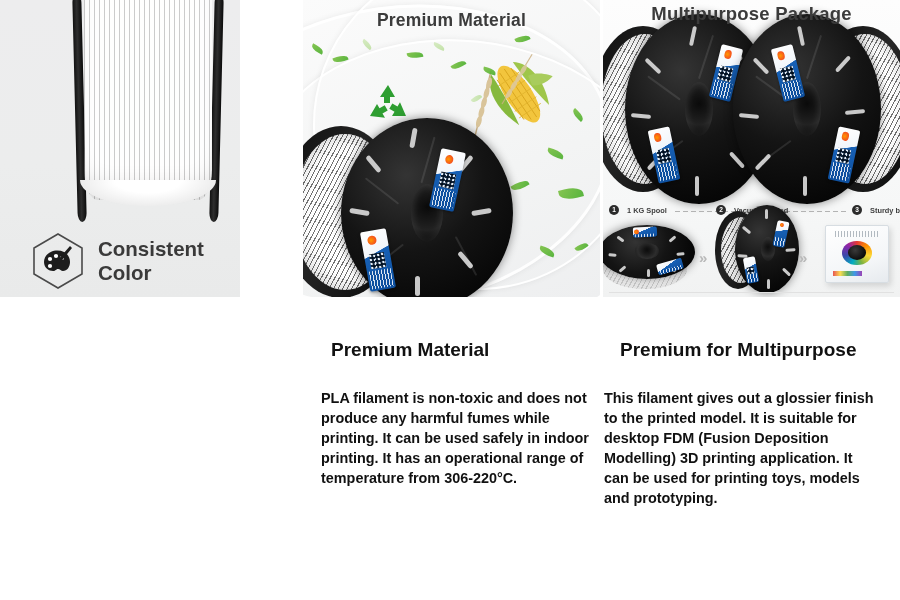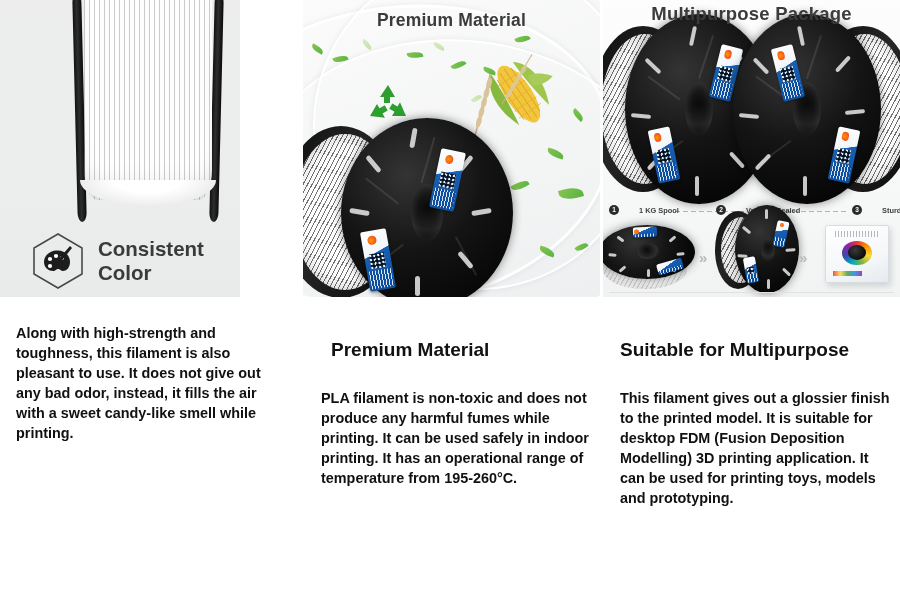--- a/index.html
+++ b/index.html
@@ -131,21 +131,21 @@
   }
   .leaf.pale { background: linear-gradient(135deg,#cfe8b6 0%,#b6dc95 100%); opacity: .8; }
   .recycle { position: absolute; }
   .corn { position: absolute; }
 
   
   .steps {
     position: absolute; left: 0; bottom: 0; width: 100%; height: 94px; z-index: 20;
   }
   .step-item {
-    position: absolute; top: 2px; display: flex; align-items: center; gap: 20px;
+    position: absolute; top: 2px; display: flex; align-items: center; gap: 8px;
     font-size: 7.4px; color: #3f3f3f; font-weight: 600; white-space: nowrap;
   }
   .step-num {
     width: 10px; height: 10px; border-radius: 50%; background: #2b2b2b;
     color: #fff; font-size: 6.6px; line-height: 10px; text-align: center;
     font-weight: 700;
   }
   .dash-line {
     position: absolute; top: 8px; height: 1px;
     background: repeating-linear-gradient(90deg,#b3b3b3 0 5px, transparent 5px 8px);
@@ -201,21 +201,21 @@
   .col-1 h3 { margin-left: 20px; }
   .col-2 h3 { margin-left: 28px; }
   .col-3 h3 { margin-left: 17px; }
 
   .col p {
     font-size: 14.4px; font-weight: 700; color: #111; line-height: 20px;
     margin-top: 26px;
   }
   .col-1 p { margin-left: 16px; width: 272px; }
   .col-2 p { margin-left: 18px; width: 282px; }
-  .col-3 p { margin-left: 17px; width: 276px; }
+  .col-3 p { margin-left: 1px; width: 276px; }
 </style>
 </head>
 <body>
 
 <div class="page">
 
   <div class="image-row">
 
     <div class="panel panel-1">
 
@@ -481,27 +481,26 @@
         </div>
 
         <div class="shelf-line"></div>
       </div>
     </div>
   </div>
 
   <div class="text-row">
 
     <div class="col col-1">
-      <p>Along with high-strength and toughness, this filament is also pleasant to use. It does not give out any bad odor, instead, it fills the air with a sweet candy-like smell while printing.</p>
     </div>
 
     <div class="col col-2">
       <h3>Premium Material</h3>
-      <p>PLA filament is non-toxic and does not produce any harmful fumes while printing. It can be used safely in indoor printing. It has an operational range of temperature from 195-260°C.</p>
+      <p>PLA filament is non-toxic and does not produce any harmful fumes while printing. It can be used safely in indoor printing. It has an operational range of temperature from 306-220°C.</p>
     </div>
 
     <div class="col col-3">
-      <h3>Suitable for Multipurpose</h3>
+      <h3>Premium for Multipurpose</h3>
       <p>This filament gives out a glossier finish to the printed model. It is suitable for desktop FDM (Fusion Deposition Modelling) 3D printing application. It can be used for printing toys, models and prototyping.</p>
     </div>
   </div>
 
 </div>
 
 </body></html>

